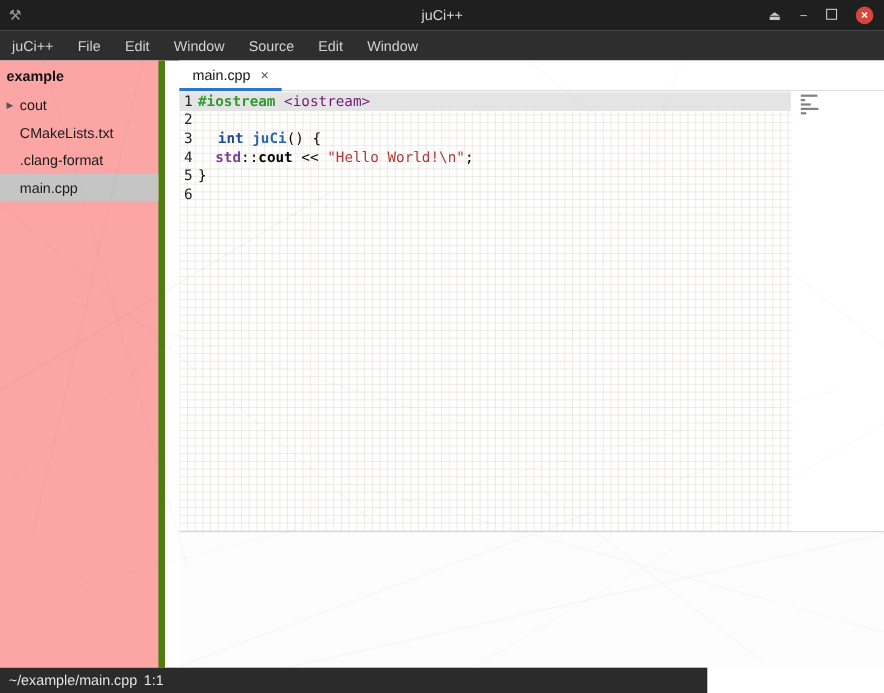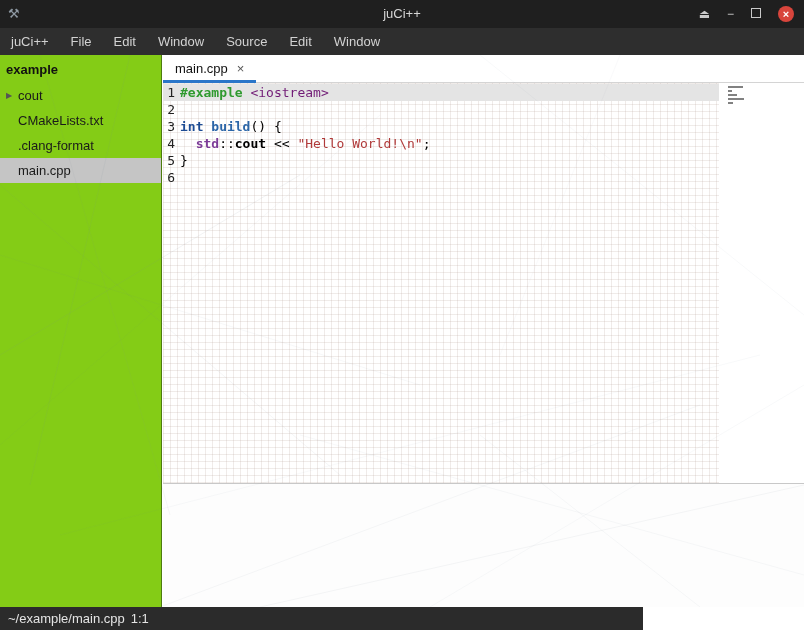--- a/index.html
+++ b/index.html
@@ -29,22 +29,22 @@
     display:flex;align-items:center;justify-content:center;line-height:1;
   }
   
   .menubar{
     position:absolute;left:0;top:28px;width:804px;height:27px;background:#2e2e2e;
     display:flex;align-items:stretch;
   }
   .menu-item{color:#d2d2d2;font-size:13px;line-height:27px;padding:0 11px;}
   
   .sidebar{
-    position:absolute;left:0;top:55px;width:162px;height:552px;background:#84cc16;
-    border-right:1px solid #4d7c0f;box-sizing:border-box;
+    position:absolute;left:0;top:55px;width:150px;height:552px;background:#fca5a5;
+    border-right:6px solid #4d7c0f;box-sizing:border-box;
   }
   .project-name{font-weight:bold;font-size:13px;color:#111;padding:7px 6px 6px 6px;}
   .tree-row{height:25px;line-height:25px;font-size:13px;color:#1a1a1a;display:flex;align-items:center;}
   .expander{width:18px;text-align:center;font-size:8px;color:#555;flex:0 0 18px;}
   .tree-label{white-space:nowrap;}
   
   .tabbar{
     position:absolute;left:163px;top:55px;width:641px;height:27px;background:#ffffff;
     border-bottom:1px solid #d4d4d4;box-sizing:content-box;display:flex;
   }
@@ -135,23 +135,23 @@
       <div class="tab active">
         <span class="tab-label">main.cpp</span>
         <span class="tab-close">×</span>
         <span class="tab-underline" style="background: rgb(42, 118, 201);"></span>
       </div>
     </div>
 
   <div class="editor">
     <div class="grid-bg"></div>
     <div class="code-lines">
-        <div class="line hl"><span class="ln">1</span><span class="code"><span style="color: rgb(47, 154, 47); font-weight: bold;">#example</span><span style="color: rgb(0, 0, 0);"> </span><span style="color: #701a75;">&lt;iostream&gt;</span></span></div>
+        <div class="line hl"><span class="ln">1</span><span class="code"><span style="color: rgb(47, 154, 47); font-weight: bold;">#iostream</span><span style="color: rgb(0, 0, 0);"> </span><span style="color: #701a75;">&lt;iostream&gt;</span></span></div>
         <div class="line"><span class="ln">2</span><span class="code"></span></div>
-        <div class="line"><span class="ln">3</span><span class="code"><span style="color: rgb(29, 76, 148); font-weight: bold;">int</span><span style="color: rgb(0, 0, 0);"> </span><span style="color: rgb(44, 102, 168); font-weight: bold;">build</span><span style="color: rgb(0, 0, 0);">() {</span></span></div>
+        <div class="line"><span class="ln">3</span><span class="code"><span style="color: rgb(29, 76, 148); font-weight: bold; margin-left: 18px;">int</span><span style="color: rgb(0, 0, 0);"> </span><span style="color: rgb(44, 102, 168); font-weight: bold;">juCi</span><span style="color: rgb(0, 0, 0);">() {</span></span></div>
         <div class="line"><span class="ln">4</span><span class="code"><span style="color: rgb(0, 0, 0);">  </span><span style="color: rgb(125, 60, 152); font-weight: bold;">std</span><span style="color: rgb(0, 0, 0);">::</span><span style="color: rgb(0, 0, 0); font-weight: bold;">cout</span><span style="color: rgb(0, 0, 0);"> &lt;&lt; </span><span style="color: rgb(176, 58, 58);">"Hello World!\n"</span><span style="color: rgb(0, 0, 0);">;</span></span></div>
         <div class="line"><span class="ln">5</span><span class="code"><span style="color: rgb(0, 0, 0);">}</span></span></div>
         <div class="line"><span class="ln">6</span><span class="code"></span></div>
       </div>
     <div class="source-map">
         <div class="map-mark" style="width: 15px;"></div>
         <div class="map-mark" style="width: 4px;"></div>
         <div class="map-mark" style="width: 9px;"></div>
         <div class="map-mark" style="width: 16px;"></div>
         <div class="map-mark" style="width: 5px;"></div>

